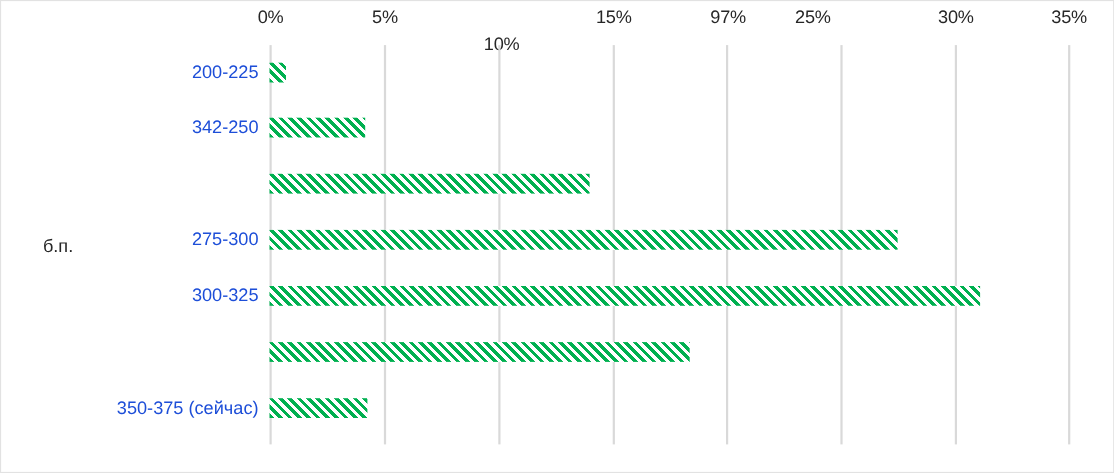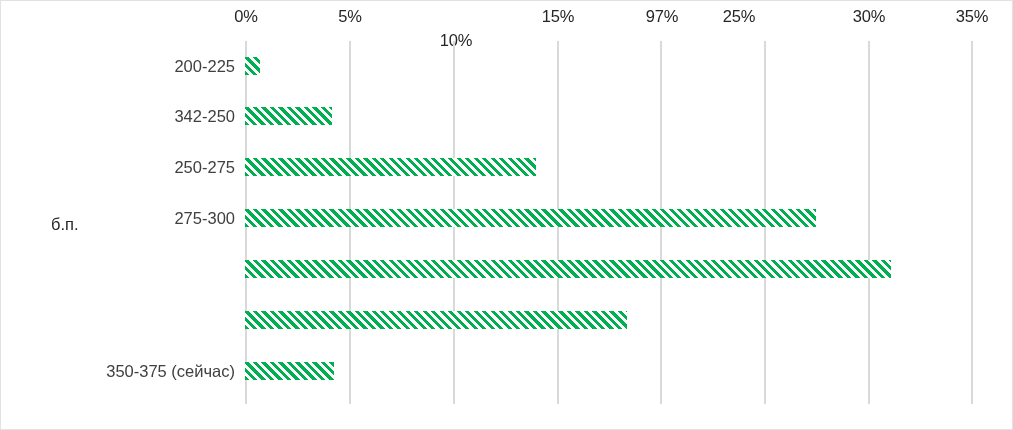--- a/index.html
+++ b/index.html
@@ -83,37 +83,37 @@
     top: 40px;
     width: 244px;
     height: 363px;
   }
   .cat-label-box {
     position: absolute;
     right: 10px;
     height: 50px;
     line-height: 50px;
     font-size: 16.5px;
-    color: #404040;
+    color: #1d4ed8;
     white-space: nowrap;
     text-align: right;
   }
 </style>
 </head>
 <body>
 
 <div id="chart-frame">
 
-  <div id="y-axis-title" style="left:50px; top:214px;">б.п.</div>
+  <div id="y-axis-title" style="left:38px; top:214px;">б.п.</div>
 
   <div class="cat-labels-layer">
     <div class="cat-label-box" style="top:0px;">200-225</div>
     <div class="cat-label-box" style="top:50px;">342-250</div>
-    <div class="cat-label-box" style="top:101px;">250-275</div>
     <div class="cat-label-box" style="top:152px;">275-300</div>
+    <div class="cat-label-box" style="top:203px;">300-325</div>
     <div class="cat-label-box" style="top:305px;margin-left:32px;">350-375 (сейчас)</div>
   </div>
 
   <div>
     <div class="tick-label" style="left:245px;">0%</div>
     <div class="tick-label" style="left:349px;">5%</div>
     <div class="tick-label" style="left:455px;margin-top:24px;">10%</div>
     <div class="tick-label" style="left:557px;">15%</div>
     <div class="tick-label" style="left:661px;">97%</div>
     <div class="tick-label" style="left:738px;">25%</div>

